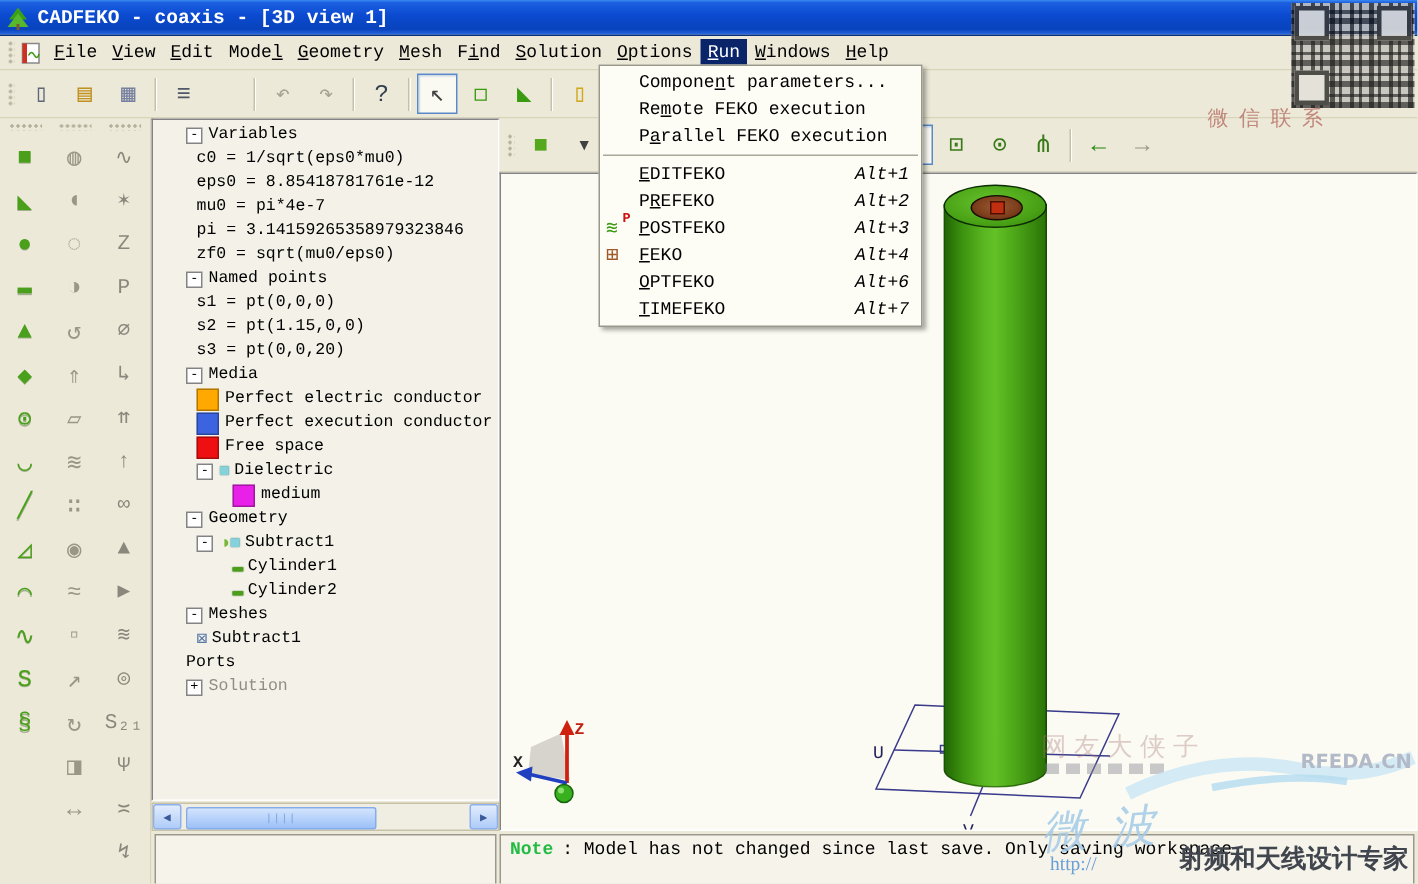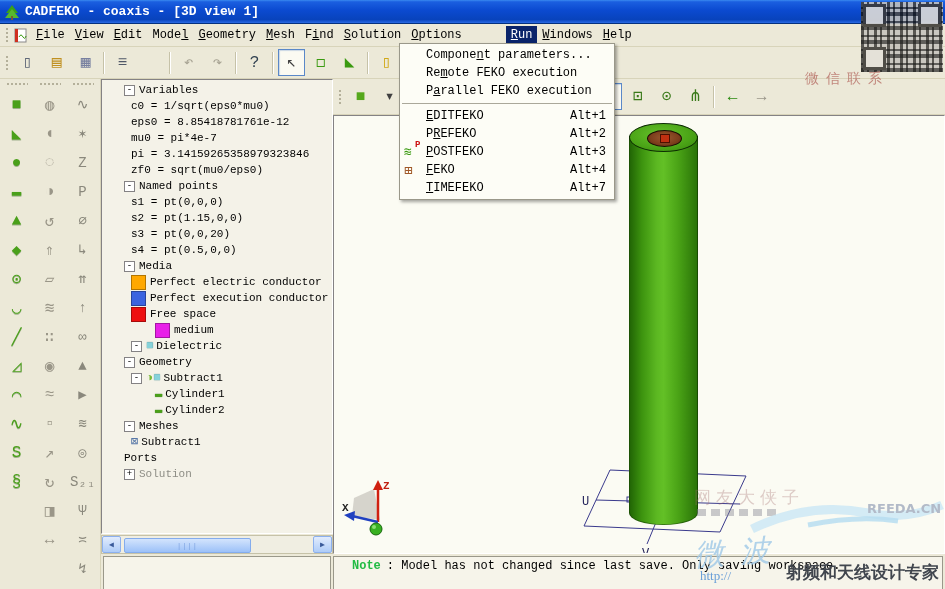--- a/index.html
+++ b/index.html
@@ -14,21 +14,21 @@
   .title-bar{
     height:23px;display:flex;align-items:center;gap:5px;padding:0 4px;
     background:linear-gradient(180deg,#3a8af0 0%,#1b5fe0 8%,#0b4ad0 45%,#0843bc 85%,#2a6ae4 100%);
     color:#fff;font-weight:bold;font-size:13px;
     border-bottom:1px solid #04307e;
   }
   
   .menu-bar{height:22px;display:flex;align-items:center;background:#ECE9D8;border-bottom:1px solid #d8d4ba;padding-left:2px;}
   .menu-bar .grip, .tb .grip{width:5px;height:16px;margin:0 3px;background-image:radial-gradient(#b4b09a 1px,transparent 1.2px);background-size:4px 4px;}
   .menu-item-top{padding:2px 5px;cursor:default;}
-  .menu-item-top[data-active="true"]{background:#0a246a;color:#fff;margin-left:39px;}
+  .menu-item-top[data-active="true"]{background:#0a246a;color:#fff;}
   
   .tb{height:31px;display:flex;align-items:center;background:#ECE9D8;padding:0 2px;border-bottom:1px solid #d8d4ba;}
   .tb-btn{width:25px;height:25px;display:flex;align-items:center;justify-content:center;border:1px solid transparent;margin:0 1px;font-size:16px;line-height:1;}
   .tb-btn[data-cls="pressed"]{border:1px solid #5a88c8;background:#fbfaf2;box-shadow:inset 1px 1px 1px rgba(90,136,200,.3);}
   .tb-sep{width:1px;height:22px;background:#c6c2a8;border-right:1px solid #fff;margin:0 3px;}
   
   .main-row{display:flex;height:514px;}
   
   .left-toolbar{width:100px;background:#ECE9D8;display:flex;padding-top:2px;border-right:1px solid #d8d4ba;}
   .lt-col{width:33px;display:flex;flex-direction:column;align-items:center;}
@@ -64,21 +64,21 @@
   .sb-thumb{position:absolute;left:3px;top:1px;width:125px;height:13px;background:linear-gradient(180deg,#d3e4fd,#9cc1f8);border:1px solid #84aced;border-radius:2px;display:flex;align-items:center;justify-content:center;}
   .sb-thumb::after{content:"||||";font-size:7px;color:#7aa0e0;letter-spacing:1px;}
   .status-left{height:35px;background:#ECE9D8;padding:2px;}
   .status-left-box{height:100%;border:1px solid #9a988a;background:#F6F4EA;box-sizing:border-box;}
   
   .right-col{flex:1;display:flex;flex-direction:column;min-width:0;}
   .toolbar-3d{height:35px;}
   .view3d{flex:1;position:relative;background:#FBFBF3;border:1px solid;border-color:#848284 #fff #fff #848284;overflow:hidden;}
   .status-right{height:35px;background:#ECE9D8;padding:2px 2px 2px 0;}
   .status-right-box{height:100%;border:1px solid #9a988a;background:#F6F4EA;box-sizing:border-box;font-size:12px;padding:2px 6px;}
-  .note-label{color:#22bb44;font-weight:bold;margin-right:6px;margin-left:12px;}
+  .note-label{color:#22bb44;font-weight:bold;margin-right:6px;}
   
   .cylinder{position:absolute;left:295px;top:7px;width:69px;height:402px;z-index:3;}
   .cyl-body{position:absolute;left:0;top:13px;width:67px;bottom:0;border:1px solid rgba(10,40,0,.45);
     background:linear-gradient(90deg,#226605 0%,#3d940f 18%,#5cb822 40%,#63c026 50%,#4aa316 72%,#2a7408 100%);
     border-radius:0 0 34px 34px / 0 0 12px 12px;}
   .cyl-top{position:absolute;left:0;top:0;width:67px;height:27px;border-radius:50%;border:1px solid #0c2c02;
     background:radial-gradient(ellipse at 45% 40%,#66c22c 0%,#4aa316 60%,#35850c 100%);z-index:2;}
   .cyl-inner{position:absolute;left:17px;top:6px;width:33px;height:15px;border-radius:50%;border:1px solid #1a0c04;
     background:radial-gradient(ellipse at 50% 45%,#9a5a30 0%,#7c3e1c 60%,#4c2008 100%);}
   .cyl-feed{position:absolute;left:12px;top:3px;width:8px;height:7px;background:#c03010;border:1px solid #4c1000;}
@@ -86,21 +86,21 @@
   .triad{position:absolute;left:8px;top:360px;z-index:4;}
   .workplane{position:absolute;left:246px;top:342px;z-index:1;}
   
   .run-menu{position:absolute;left:399px;top:43px;width:214px;z-index:40;background:#FDFDF6;border:1px solid #9a988a;box-shadow:2px 2px 3px rgba(0,0,0,.35);padding:2px 0;}
   .menu-item{height:18px;display:flex;align-items:center;padding:0 8px 0 4px;font-size:12px;}
   .mi-icon{width:22px;flex:none;position:relative;font-size:11px;}
   .menu-item[data-icon="postfeko"] .mi-icon::before{content:"≋";color:#3a9a10;font-size:13px;}
   .menu-item[data-icon="postfeko"] .mi-icon::after{content:"P";color:#cc1010;font-size:9px;position:absolute;top:-4px;left:11px;font-weight:bold;}
   .menu-item[data-icon="feko"] .mi-icon::before{content:"⊞";color:#a05828;font-size:14px;}
   .mi-label{flex:1;}
-  .mi-shortcut{flex:none;}
+  .mi-shortcut{flex:none;font-style:italic;}
   .menu-sep{border-top:1px solid #aaa89a;margin:3px 2px;}
   
   .overlay{position:absolute;inset:0;pointer-events:none;z-index:60;font-family:"DejaVu Sans",sans-serif;}
   .qr{position:absolute;left:861px;top:2px;width:82px;height:70px;opacity:.88;
     background:
       repeating-linear-gradient(90deg,rgba(60,58,54,.9) 0 3px,rgba(225,222,214,.9) 3px 6px,rgba(60,58,54,.9) 6px 8px,rgba(225,222,214,.9) 8px 13px),
       repeating-linear-gradient(0deg,#555 0 4px,#ddd 4px 7px,#555 7px 9px,#ddd 9px 14px);
     background-blend-mode:multiply;}
   .qr .fm{position:absolute;width:17px;height:17px;border:3px solid #3a3834;background:#e4e0d8;}
   .qr .fm.tl{left:2px;top:2px;} .qr .fm.tr{right:2px;top:2px;} .qr .fm.bl{left:2px;bottom:2px;}
@@ -438,24 +438,20 @@
           <span class="tw-label">s1 = pt(0,0,0)</span>
         </div>
           <div class="tree-row" data-indent="1">
 
           <span class="tw-label">s2 = pt(1.15,0,0)</span>
         </div>
           <div class="tree-row" data-indent="1">
 
           <span class="tw-label">s3 = pt(0,0,20)</span>
         </div>
-          <div class="tree-row" data-indent="1">
-
-          <span class="tw-label">s4 = pt(0.5,0,0)</span>
-        </div>
           <div class="tree-row" data-indent="0" data-box="minus">
           <span class="tw-box"></span>
 
           <span class="tw-label">Media</span>
         </div>
           <div class="tree-row" data-indent="1">
 
           <span class="tw-swatch" style="background: rgb(255, 168, 0);"></span>
 
           <span class="tw-label">Perfect electric conductor</span>
@@ -464,32 +460,32 @@
 
           <span class="tw-swatch" style="background: rgb(60, 100, 224);"></span>
 
           <span class="tw-label">Perfect execution conductor</span>
         </div>
           <div class="tree-row" data-indent="1">
 
           <span class="tw-swatch" style="background: rgb(238, 16, 16);"></span>
 
           <span class="tw-label">Free space</span>
-        </div>
-          <div class="tree-row" data-indent="2">
-
-          <span class="tw-swatch" style="background: rgb(232, 32, 232);"></span>
-
-          <span class="tw-label">medium</span>
         </div>
           <div class="tree-row" data-indent="1" data-box="minus" data-icon="cube">
           <span class="tw-box"></span>
 
           <span class="tw-icon"></span>
           <span class="tw-label">Dielectric</span>
+        </div>
+          <div class="tree-row" data-indent="2">
+
+          <span class="tw-swatch" style="background: rgb(232, 32, 232);"></span>
+
+          <span class="tw-label">medium</span>
         </div>
           <div class="tree-row" data-indent="0" data-box="minus">
           <span class="tw-box"></span>
 
           <span class="tw-label">Geometry</span>
         </div>
           <div class="tree-row" data-indent="1" data-box="minus" data-icon="subtract">
           <span class="tw-box"></span>
 
           <span class="tw-icon"></span>
@@ -660,20 +656,25 @@
     </div>
       <div class="menu-item" data-icon="postfeko">
       <span class="mi-icon"></span>
       <span class="mi-label"><u>P</u>OSTFEKO</span>
       <span class="mi-shortcut">Alt+3</span>
     </div>
       <div class="menu-item" data-icon="feko">
       <span class="mi-icon"></span>
       <span class="mi-label"><u>F</u>EKO</span>
       <span class="mi-shortcut">Alt+4</span>
+    </div>
+      <div class="menu-item">
+      <span class="mi-icon"></span>
+      <span class="mi-label"><u>O</u>PTFEKO</span>
+      <span class="mi-shortcut">Alt+6</span>
     </div>
       <div class="menu-item">
       <span class="mi-icon"></span>
       <span class="mi-label"><u>T</u>IMEFEKO</span>
       <span class="mi-shortcut">Alt+7</span>
     </div>
     </div>
 </div>
 
 <div class="overlay">

